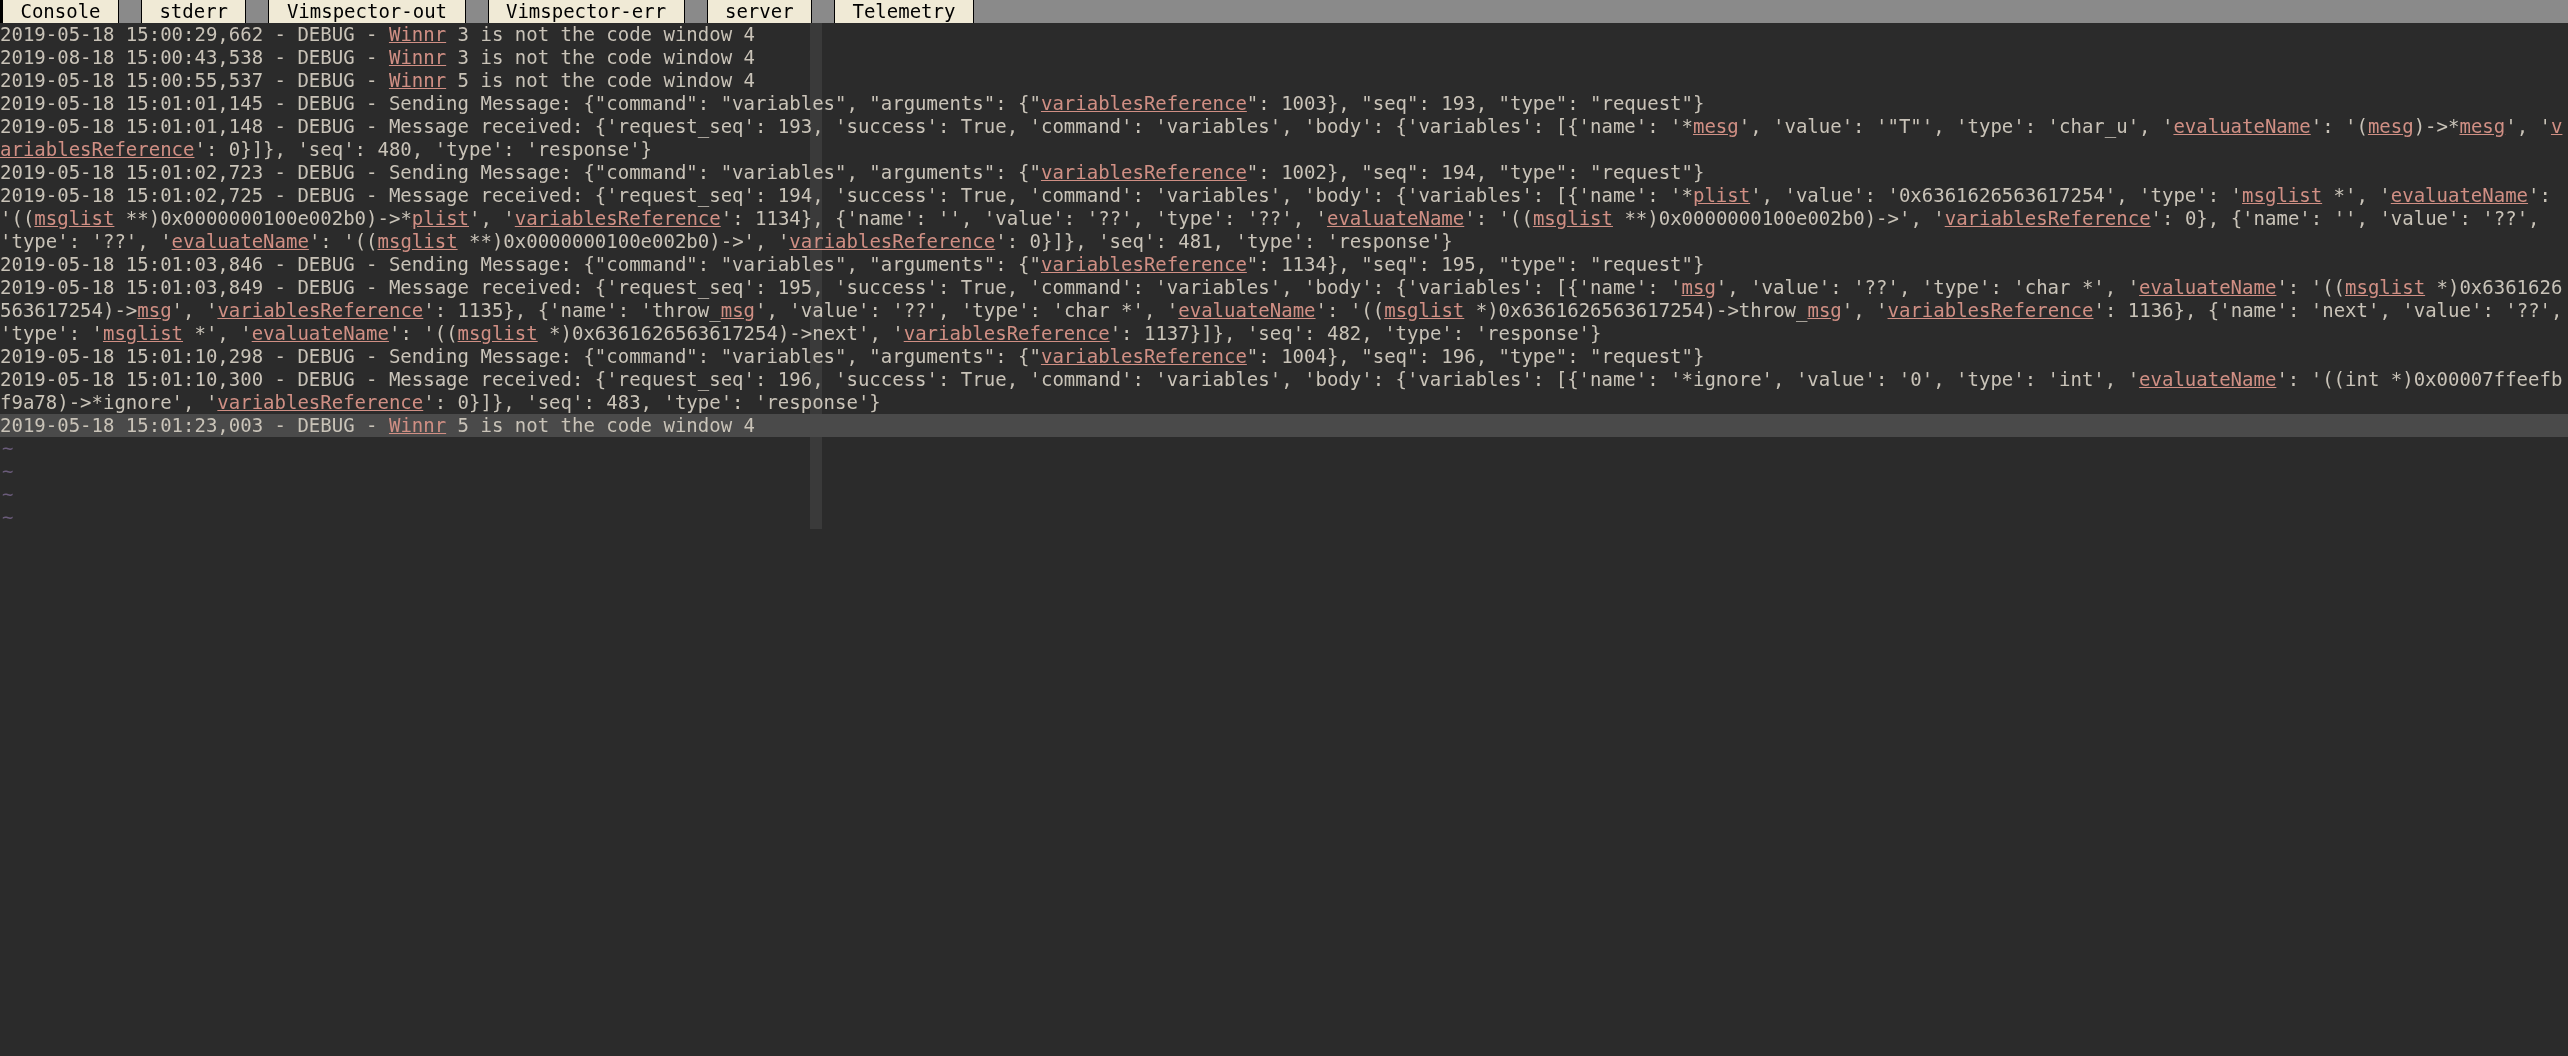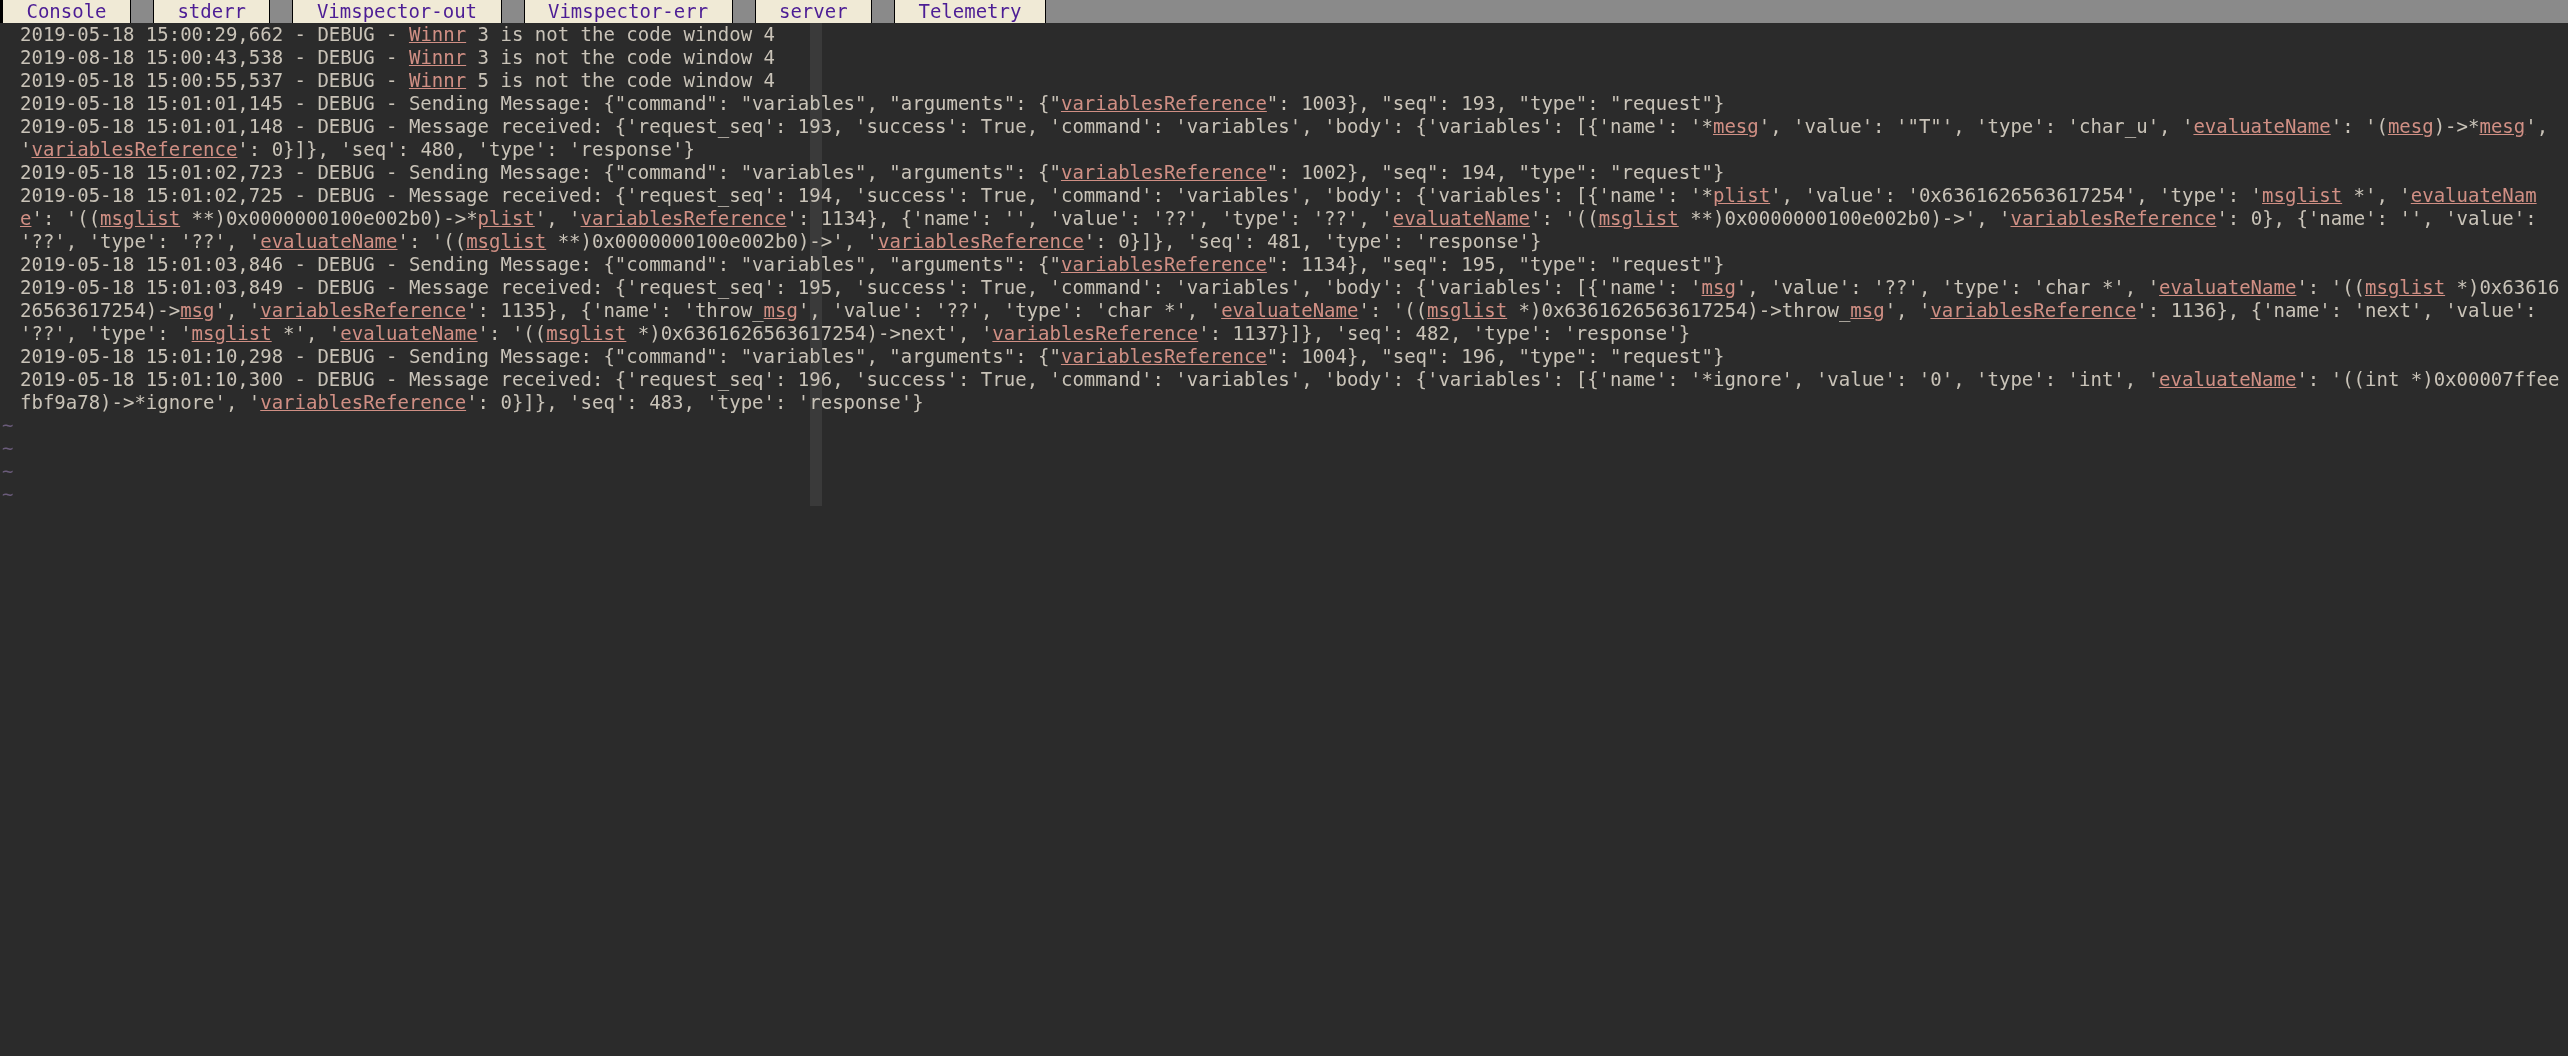--- a/index.html
+++ b/index.html
@@ -1,21 +1,21 @@
 <!DOCTYPE html>
 <html><head>
 <meta charset="utf-8">
 <style>
   html,body{margin:0;padding:0;background:#2b2b2b;color:#c9c3b8;font-family:"DejaVu Sans Mono","Menlo","Consolas",monospace;font-size:19px;line-height:23px;width:2568px;height:1056px;overflow:hidden;}
   .tabbar{height:23px;background:#8a8a8a;display:flex;align-items:stretch;}
-  .tab{background:#f0ead6;color:#4c1d95;border:1px solid #000;border-top:none;border-bottom:none;margin-right:22px;padding:0 12px;display:flex;align-items:center;white-space:pre;}
+  .tab{background:#f0ead6;color:#000000;border:1px solid #000;border-top:none;border-bottom:none;margin-right:22px;padding:0 6px;display:flex;align-items:center;white-space:pre;}
   .tab.active{border-left:3px solid #000;}
   .content{position:relative;padding:0;}
   .ruler{position:absolute;top:0;left:810px;width:12px;height:100%;background:#3a3a3a;z-index:0;}
-  .line{position:relative;z-index:1;padding-left:20px;white-space:pre-wrap;word-break:break-all;}
+  .line{position:relative;z-index:1;white-space:pre-wrap;word-break:break-all;}
   .hl{color:#d08f84;text-decoration:underline;}
   .cursor{background:#4a4a4a;}
   .tilde{color:#6a5b7a;padding-left:2px;}
 </style>
 </head>
 <body>
 
 <div class="tabbar" id="tabbar">
     <div class="tab active"> Console </div>
     <div class="tab"> stderr </div>
@@ -32,20 +32,21 @@
       <div class="line"><span>2019-08-18 15:00:43,538 - DEBUG - </span><span class="hl">Winnr</span><span> 3 is not the code window 4</span></div>
       <div class="line"><span>2019-05-18 15:00:55,537 - DEBUG - </span><span class="hl">Winnr</span><span> 5 is not the code window 4</span></div>
       <div class="line"><span>2019-05-18 15:01:01,145 - DEBUG - Sending Message: {"command": "variables", "arguments": {"</span><span class="hl">variablesReference</span><span>": 1003}, "seq": 193, "type": "request"}</span></div>
       <div class="line"><span>2019-05-18 15:01:01,148 - DEBUG - Message received: {'request_seq': 193, 'success': True, 'command': 'variables', 'body': {'variables': [{'name': '*</span><span class="hl">mesg</span><span>', 'value': '"T"', 'type': 'char_u', '</span><span class="hl">evaluateName</span><span>': '(</span><span class="hl">mesg</span><span>)-&gt;*</span><span class="hl">mesg</span><span>', '</span><span class="hl">variablesReference</span><span>': 0}]}, 'seq': 480, 'type': 'response'}</span></div>
       <div class="line"><span>2019-05-18 15:01:02,723 - DEBUG - Sending Message: {"command": "variables", "arguments": {"</span><span class="hl">variablesReference</span><span>": 1002}, "seq": 194, "type": "request"}</span></div>
       <div class="line"><span>2019-05-18 15:01:02,725 - DEBUG - Message received: {'request_seq': 194, 'success': True, 'command': 'variables', 'body': {'variables': [{'name': '*</span><span class="hl">plist</span><span>', 'value': '0x6361626563617254', 'type': '</span><span class="hl">msglist</span><span> *', '</span><span class="hl">evaluateName</span><span>': '((</span><span class="hl">msglist</span><span> **)0x0000000100e002b0)-&gt;*</span><span class="hl">plist</span><span>', '</span><span class="hl">variablesReference</span><span>': 1134}, {'name': '', 'value': '??', 'type': '??', '</span><span class="hl">evaluateName</span><span>': '((</span><span class="hl">msglist</span><span> **)0x0000000100e002b0)-&gt;', '</span><span class="hl">variablesReference</span><span>': 0}, {'name': '', 'value': '??', 'type': '??', '</span><span class="hl">evaluateName</span><span>': '((</span><span class="hl">msglist</span><span> **)0x0000000100e002b0)-&gt;', '</span><span class="hl">variablesReference</span><span>': 0}]}, 'seq': 481, 'type': 'response'}</span></div>
       <div class="line"><span>2019-05-18 15:01:03,846 - DEBUG - Sending Message: {"command": "variables", "arguments": {"</span><span class="hl">variablesReference</span><span>": 1134}, "seq": 195, "type": "request"}</span></div>
       <div class="line"><span>2019-05-18 15:01:03,849 - DEBUG - Message received: {'request_seq': 195, 'success': True, 'command': 'variables', 'body': {'variables': [{'name': '</span><span class="hl">msg</span><span>', 'value': '??', 'type': 'char *', '</span><span class="hl">evaluateName</span><span>': '((</span><span class="hl">msglist</span><span> *)0x6361626563617254)-&gt;</span><span class="hl">msg</span><span>', '</span><span class="hl">variablesReference</span><span>': 1135}, {'name': 'throw_</span><span class="hl">msg</span><span>', 'value': '??', 'type': 'char *', '</span><span class="hl">evaluateName</span><span>': '((</span><span class="hl">msglist</span><span> *)0x6361626563617254)-&gt;throw_</span><span class="hl">msg</span><span>', '</span><span class="hl">variablesReference</span><span>': 1136}, {'name': 'next', 'value': '??', 'type': '</span><span class="hl">msglist</span><span> *', '</span><span class="hl">evaluateName</span><span>': '((</span><span class="hl">msglist</span><span> *)0x6361626563617254)-&gt;next', '</span><span class="hl">variablesReference</span><span>': 1137}]}, 'seq': 482, 'type': 'response'}</span></div>
       <div class="line"><span>2019-05-18 15:01:10,298 - DEBUG - Sending Message: {"command": "variables", "arguments": {"</span><span class="hl">variablesReference</span><span>": 1004}, "seq": 196, "type": "request"}</span></div>
       <div class="line"><span>2019-05-18 15:01:10,300 - DEBUG - Message received: {'request_seq': 196, 'success': True, 'command': 'variables', 'body': {'variables': [{'name': '*ignore', 'value': '0', 'type': 'int', '</span><span class="hl">evaluateName</span><span>': '((int *)0x00007ffeefbf9a78)-&gt;*ignore', '</span><span class="hl">variablesReference</span><span>': 0}]}, 'seq': 483, 'type': 'response'}</span></div>
+      <div class="line cursor"><span>2019-05-18 15:01:23,003 - DEBUG - </span><span class="hl">Winnr</span><span> 5 is not the code window 4</span></div>
     </div>
   <div id="tildes">
       <div class="line tilde">~</div>
       <div class="line tilde">~</div>
       <div class="line tilde">~</div>
       <div class="line tilde">~</div>
     </div>
 </div>
 
 </body></html>

